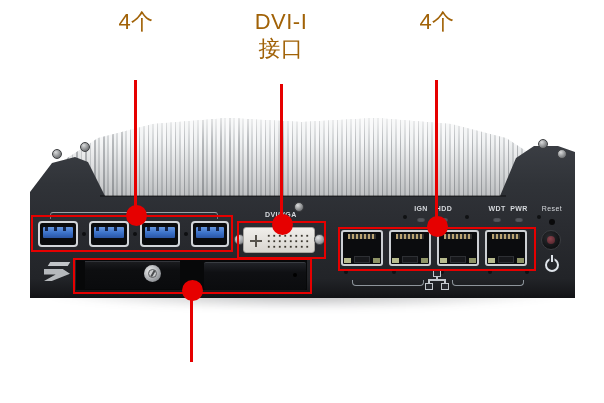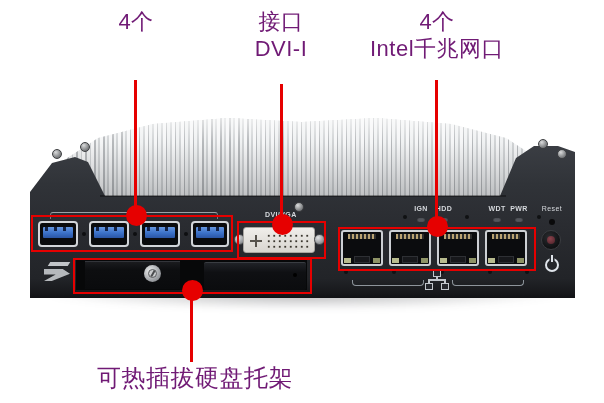--- a/index.html
+++ b/index.html
@@ -4,21 +4,21 @@
 <style>
   html,body { margin:0; padding:0; background:#fff; }
   #stage {
     position:relative; width:604px; height:403px; overflow:hidden;
     background:#ffffff;
     font-family:"Liberation Sans","DejaVu Sans",sans-serif;
   }
 
   
   .ann {
-    position:absolute; text-align:center; color:#701a75;
+    position:absolute; text-align:center; color:#a16207;
     font-size:22px; line-height:27px; font-weight:500; letter-spacing:0.5px;
   }
   .ann-bay { font-size:24px; line-height:28px; }
 
   
   .cline { position:absolute; width:3px; background:#e60000; z-index:40; }
   .cdot  { position:absolute; width:21px; height:21px; border-radius:50%; background:#e60000; z-index:41; }
   .cbox  { position:absolute; border:2px solid #e60000; z-index:39; }
 
   
@@ -124,31 +124,27 @@
 </style>
 </head>
 <body>
 
 <div id="stage">
 
   <div class="ann" style="left:46px; top:8px; width:180px;">
     <div>4个</div>
   </div>
   <div class="ann" style="left:221px; top:8px; width:120px;">
+    <div>DVI-I</div>
     <div>接口</div>
-    <div>DVI-I</div>
   </div>
   <div class="ann" style="left:347px; top:8px; width:180px;">
     <div>4个</div>
-    <div>Intel千兆网口</div>
-  </div>
-
-  <div class="ann ann-bay" style="left:75px; top:364px; width:240px;">
-    <div>可热插拔硬盘托架</div>
-  </div>
+  </div>
+
 
   <div class="cline" style="left:134px; top:80px; height:135px;"></div>
   <div class="cline" style="left:280px; top:84px; height:140px;"></div>
   <div class="cline" style="left:435px; top:80px; height:146px;"></div>
   <div class="cline" style="left:190px; top:290px; height:72px;"></div>
 
   <div class="cdot" style="left:126px; top:205px;"></div>
   <div class="cdot" style="left:272px; top:214px;"></div>
   <div class="cdot" style="left:427px; top:216px;"></div>
   <div class="cdot" style="left:182px; top:280px;"></div>

